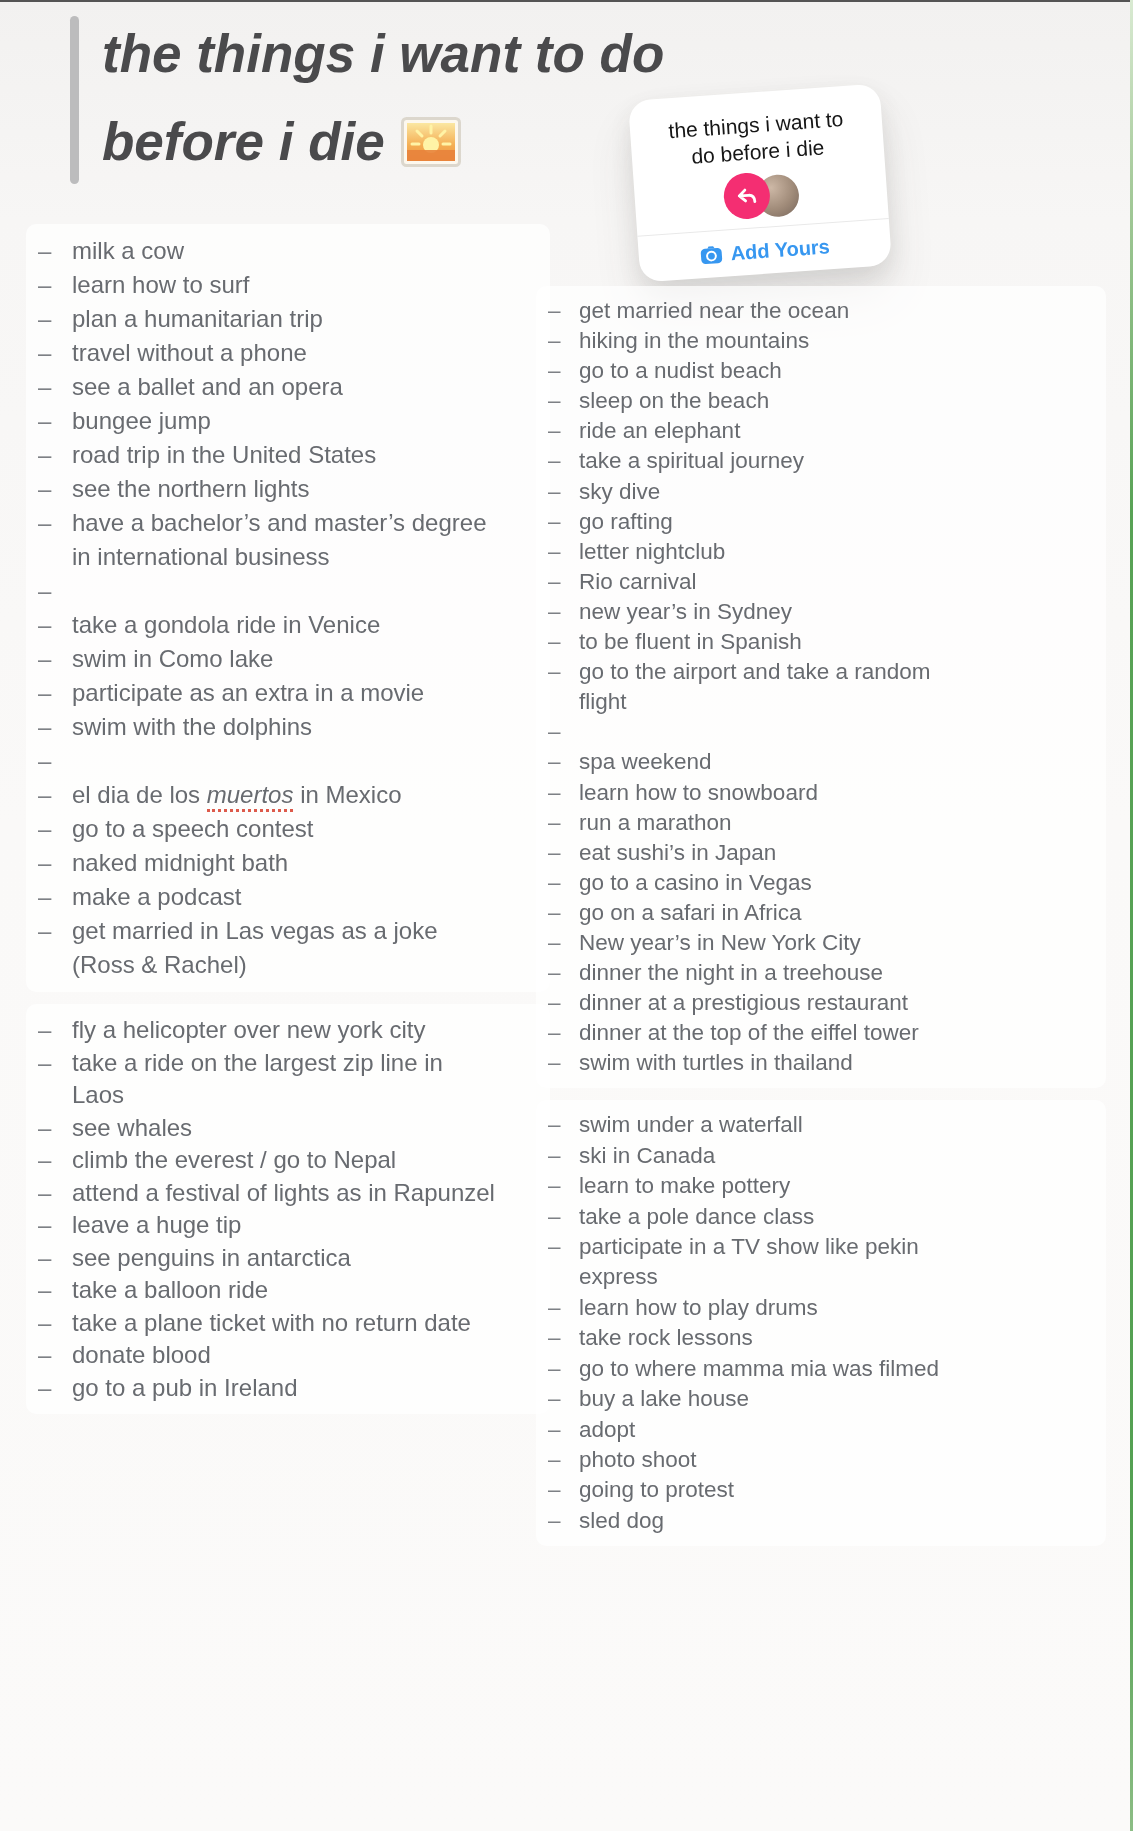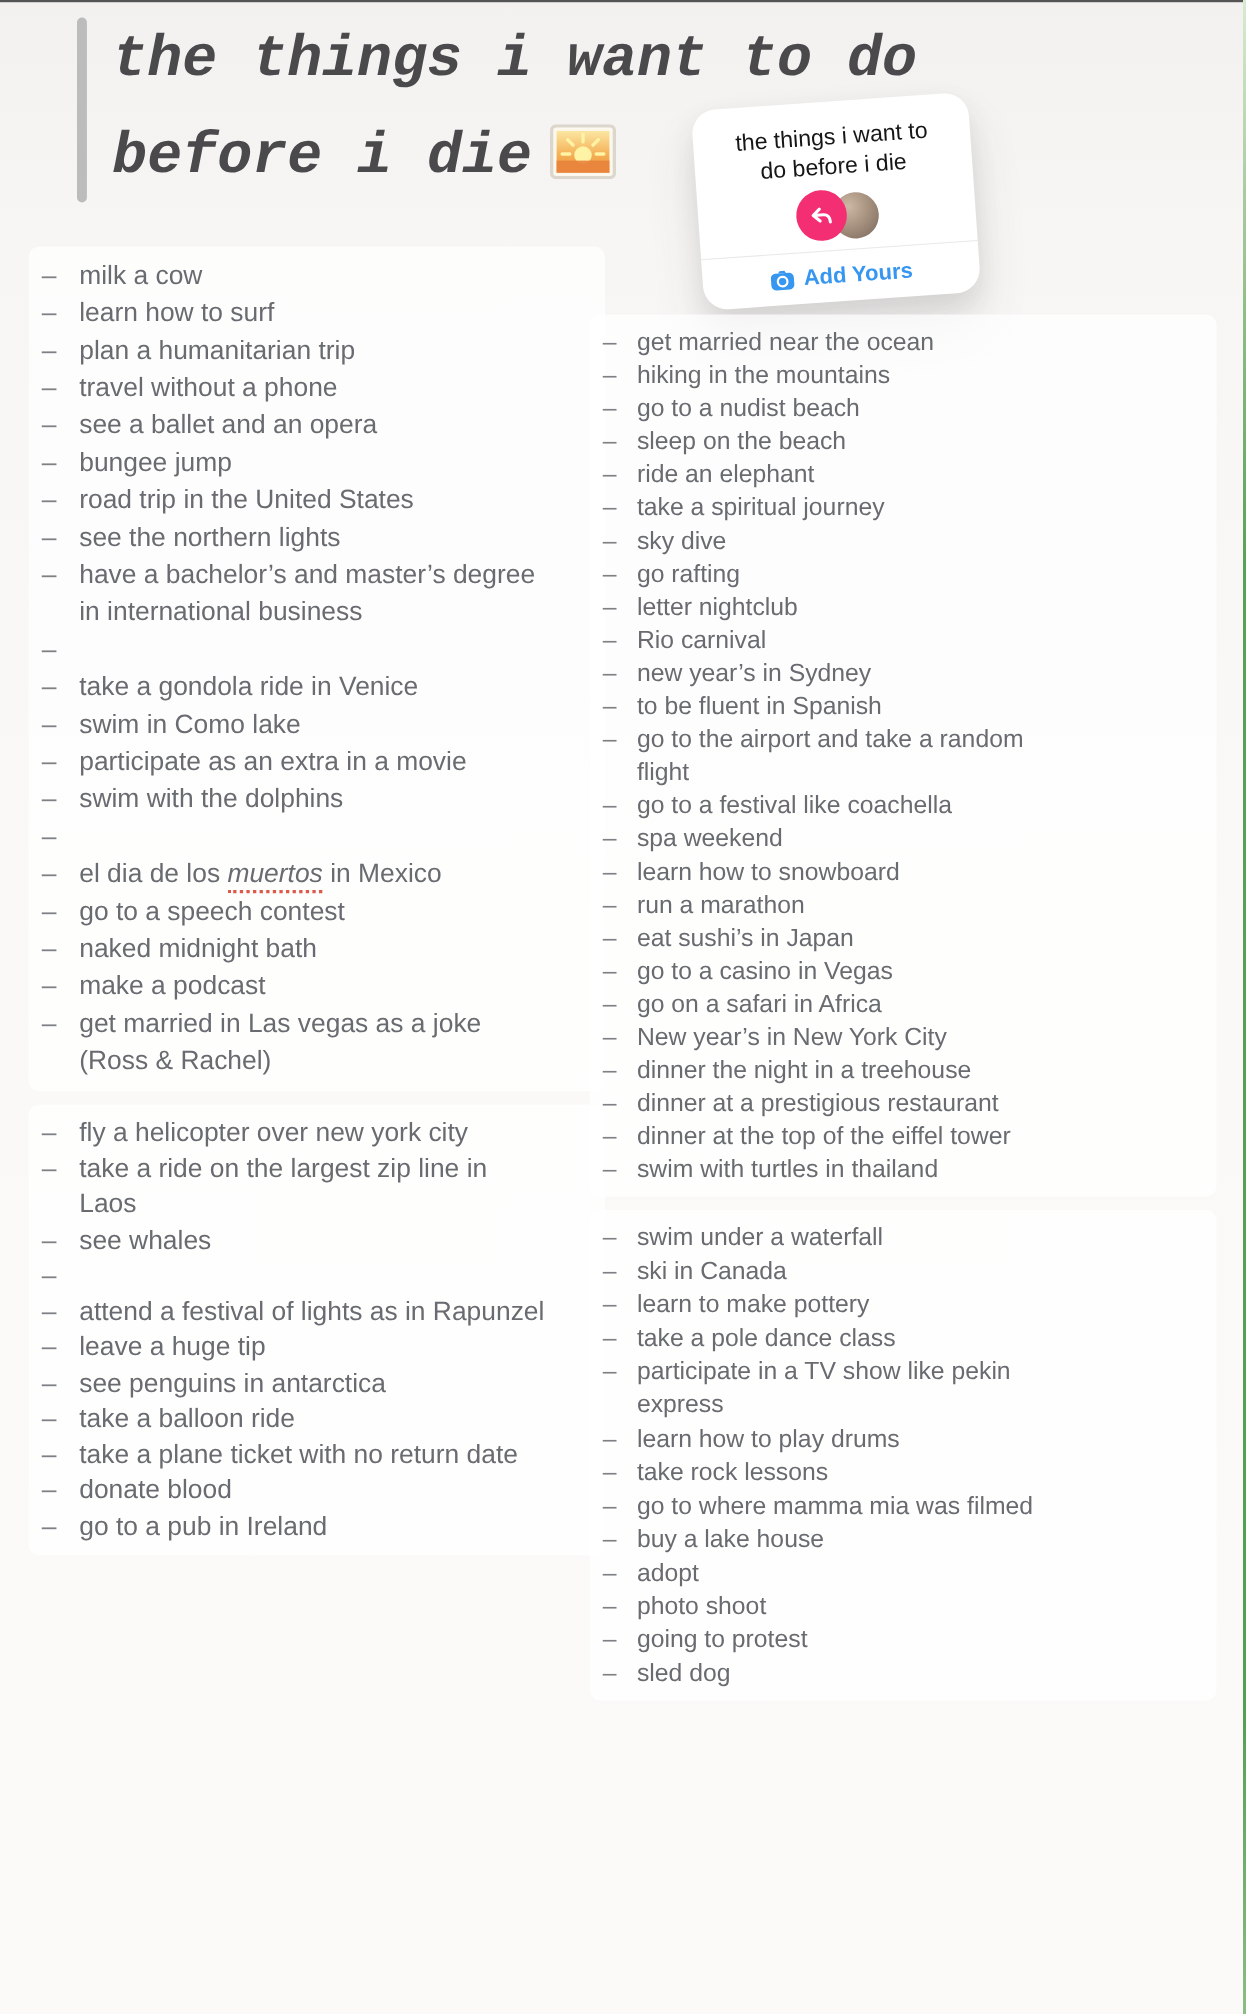--- a/index.html
+++ b/index.html
@@ -10,21 +10,21 @@
     font-family:"Liberation Sans", sans-serif;
   }
   .top-edge { position:absolute; top:0; left:0; right:0; height:2px; background:#383838; opacity:.85; }
   .right-edge { position:absolute; top:0; right:0; bottom:0; width:3px;
     background:linear-gradient(180deg,#d9ead2 0%, #a7cb9c 10%, #58a255 28%, #54a052 85%, #8cbd85 100%); }
 
   
   .title-block { position:absolute; left:70px; top:10px; }
   .title-bar { position:absolute; left:0; top:6px; width:9px; height:168px; background:#bcbcbd; border-radius:5px; }
   .title-text { margin-left:32px; font-style:italic; font-weight:bold; font-size:53px; line-height:88px; color:#4a4a4c; }
-  .t-line { display:block; white-space:nowrap;font-family:Liberation Mono, monospace; }
+  .t-line { display:block; white-space:nowrap; }
   .emoji { vertical-align:-7px; margin-left:16px; }
 
   
   .sticker {
     position:absolute; left:634px; top:92px; width:252px; height:182px;
     background:#ffffff; border-radius:22px; transform:rotate(-4deg);
     box-shadow:0 10px 22px rgba(70,65,62,.10), 0 28px 46px rgba(70,65,62,.12);
     display:flex; flex-direction:column; align-items:center;
   }
   .s-text { margin-top:19px; text-align:center; font-size:21px; line-height:27px; color:#161616; white-space:pre-line; }
@@ -201,20 +201,21 @@
           <span class="dash">–</span>
           <span class="txt">take a ride on the largest zip line in
 Laos</span>
         </div>
         <div class="item">
           <span class="dash">–</span>
           <span class="txt">see whales</span>
         </div>
         <div class="item">
           <span class="dash">–</span>
+          <span class="txt">climb the everest / go to Nepal</span>
         </div>
         <div class="item">
           <span class="dash">–</span>
           <span class="txt">attend a festival of lights as in Rapunzel</span>
         </div>
         <div class="item">
           <span class="dash">–</span>
           <span class="txt">leave a huge tip</span>
         </div>
         <div class="item">
@@ -290,21 +291,20 @@
           <span class="dash">–</span>
           <span class="txt">to be fluent in Spanish</span>
         </div>
         <div class="item">
           <span class="dash">–</span>
           <span class="txt">go to the airport and take a random
 flight</span>
         </div>
         <div class="item">
           <span class="dash">–</span>
-          <span class="txt">go to a festival like coachella</span>
         </div>
         <div class="item">
           <span class="dash">–</span>
           <span class="txt">spa weekend</span>
         </div>
         <div class="item">
           <span class="dash">–</span>
           <span class="txt">learn how to snowboard</span>
         </div>
         <div class="item">

